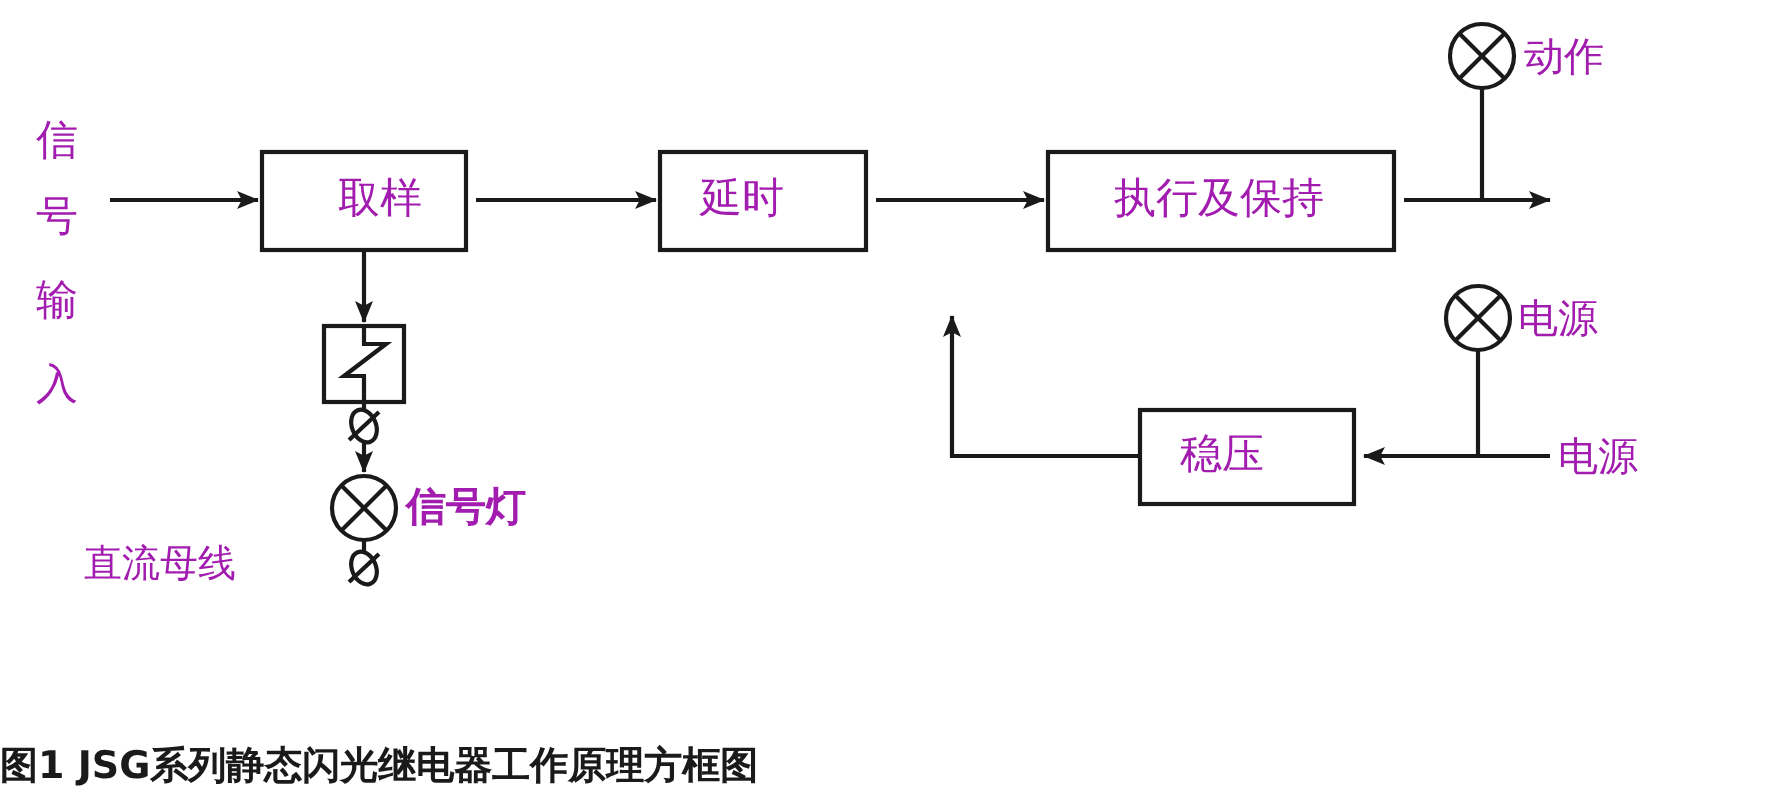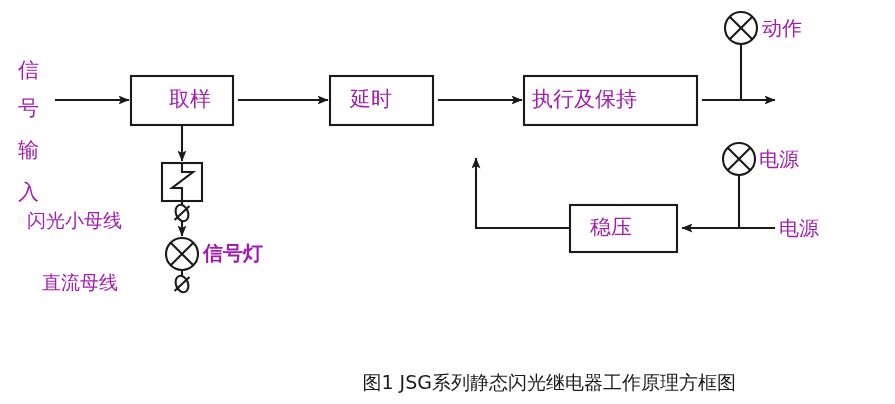--- a/index.html
+++ b/index.html
@@ -46,24 +46,25 @@
     font-size: 19px;
   }
   .vert-char {
     font-size: 21px;
   }
   .caption {
     position: absolute;
     left: 0;
     top: 370px;
     width: 736px;
-    text-align: right;
+    text-align: left;
     font-size: 19px;
     color: #1a1a1a;
     font-family: "DejaVu Sans", "Liberation Sans", sans-serif;
+    font-weight: bold;
   }
 </style>
 </head>
 <body>
 
 <div id="diagram-root">
 
   <svg class="diagram-canvas" viewBox="0 0 895 404" xmlns="http://www.w3.org/2000/svg">
     <defs>
       <marker id="arrowhead" markerWidth="11" markerHeight="9" refX="10.5" refY="4.5" orient="auto" markerUnits="userSpaceOnUse">
@@ -123,24 +124,23 @@
     </g>
   </svg>
 
   <div class="lbl vert-char" style="left:18px; top:60px;">信</div>
   <div class="lbl vert-char" style="left:18px; top:98px;">号</div>
   <div class="lbl vert-char" style="left:18px; top:140px;">输</div>
   <div class="lbl vert-char" style="left:18px; top:182px;">入</div>
 
   <div class="lbl box-label" style="left:169px; top:89px;">取样</div>
   <div class="lbl box-label" style="left:350px; top:89px;text-align:right;">延时</div>
-  <div class="lbl box-label" style="left:532px; top:89px;">执行及保持</div>
+  <div class="lbl box-label" style="left:557px; top:89px;">执行及保持</div>
   <div class="lbl box-label" style="left:590px; top:217px;">稳压</div>
 
-  <div class="lbl bus-label" style="left:27px; top:211px;">闪光小母线</div>
   <div class="lbl bus-label" style="left:42px; top:273px;">直流母线</div>
 
   <div class="lbl side-label" style="left:203px; top:243px;font-weight:bold;">信号灯</div>
   <div class="lbl side-label" style="left:762px; top:18px;">动作</div>
   <div class="lbl side-label" style="left:759px; top:149px;">电源</div>
 
   <div class="lbl side-label" style="left:779px; top:218px;">电源</div>
 
   <div class="caption">图1  JSG系列静态闪光继电器工作原理方框图</div>
 

